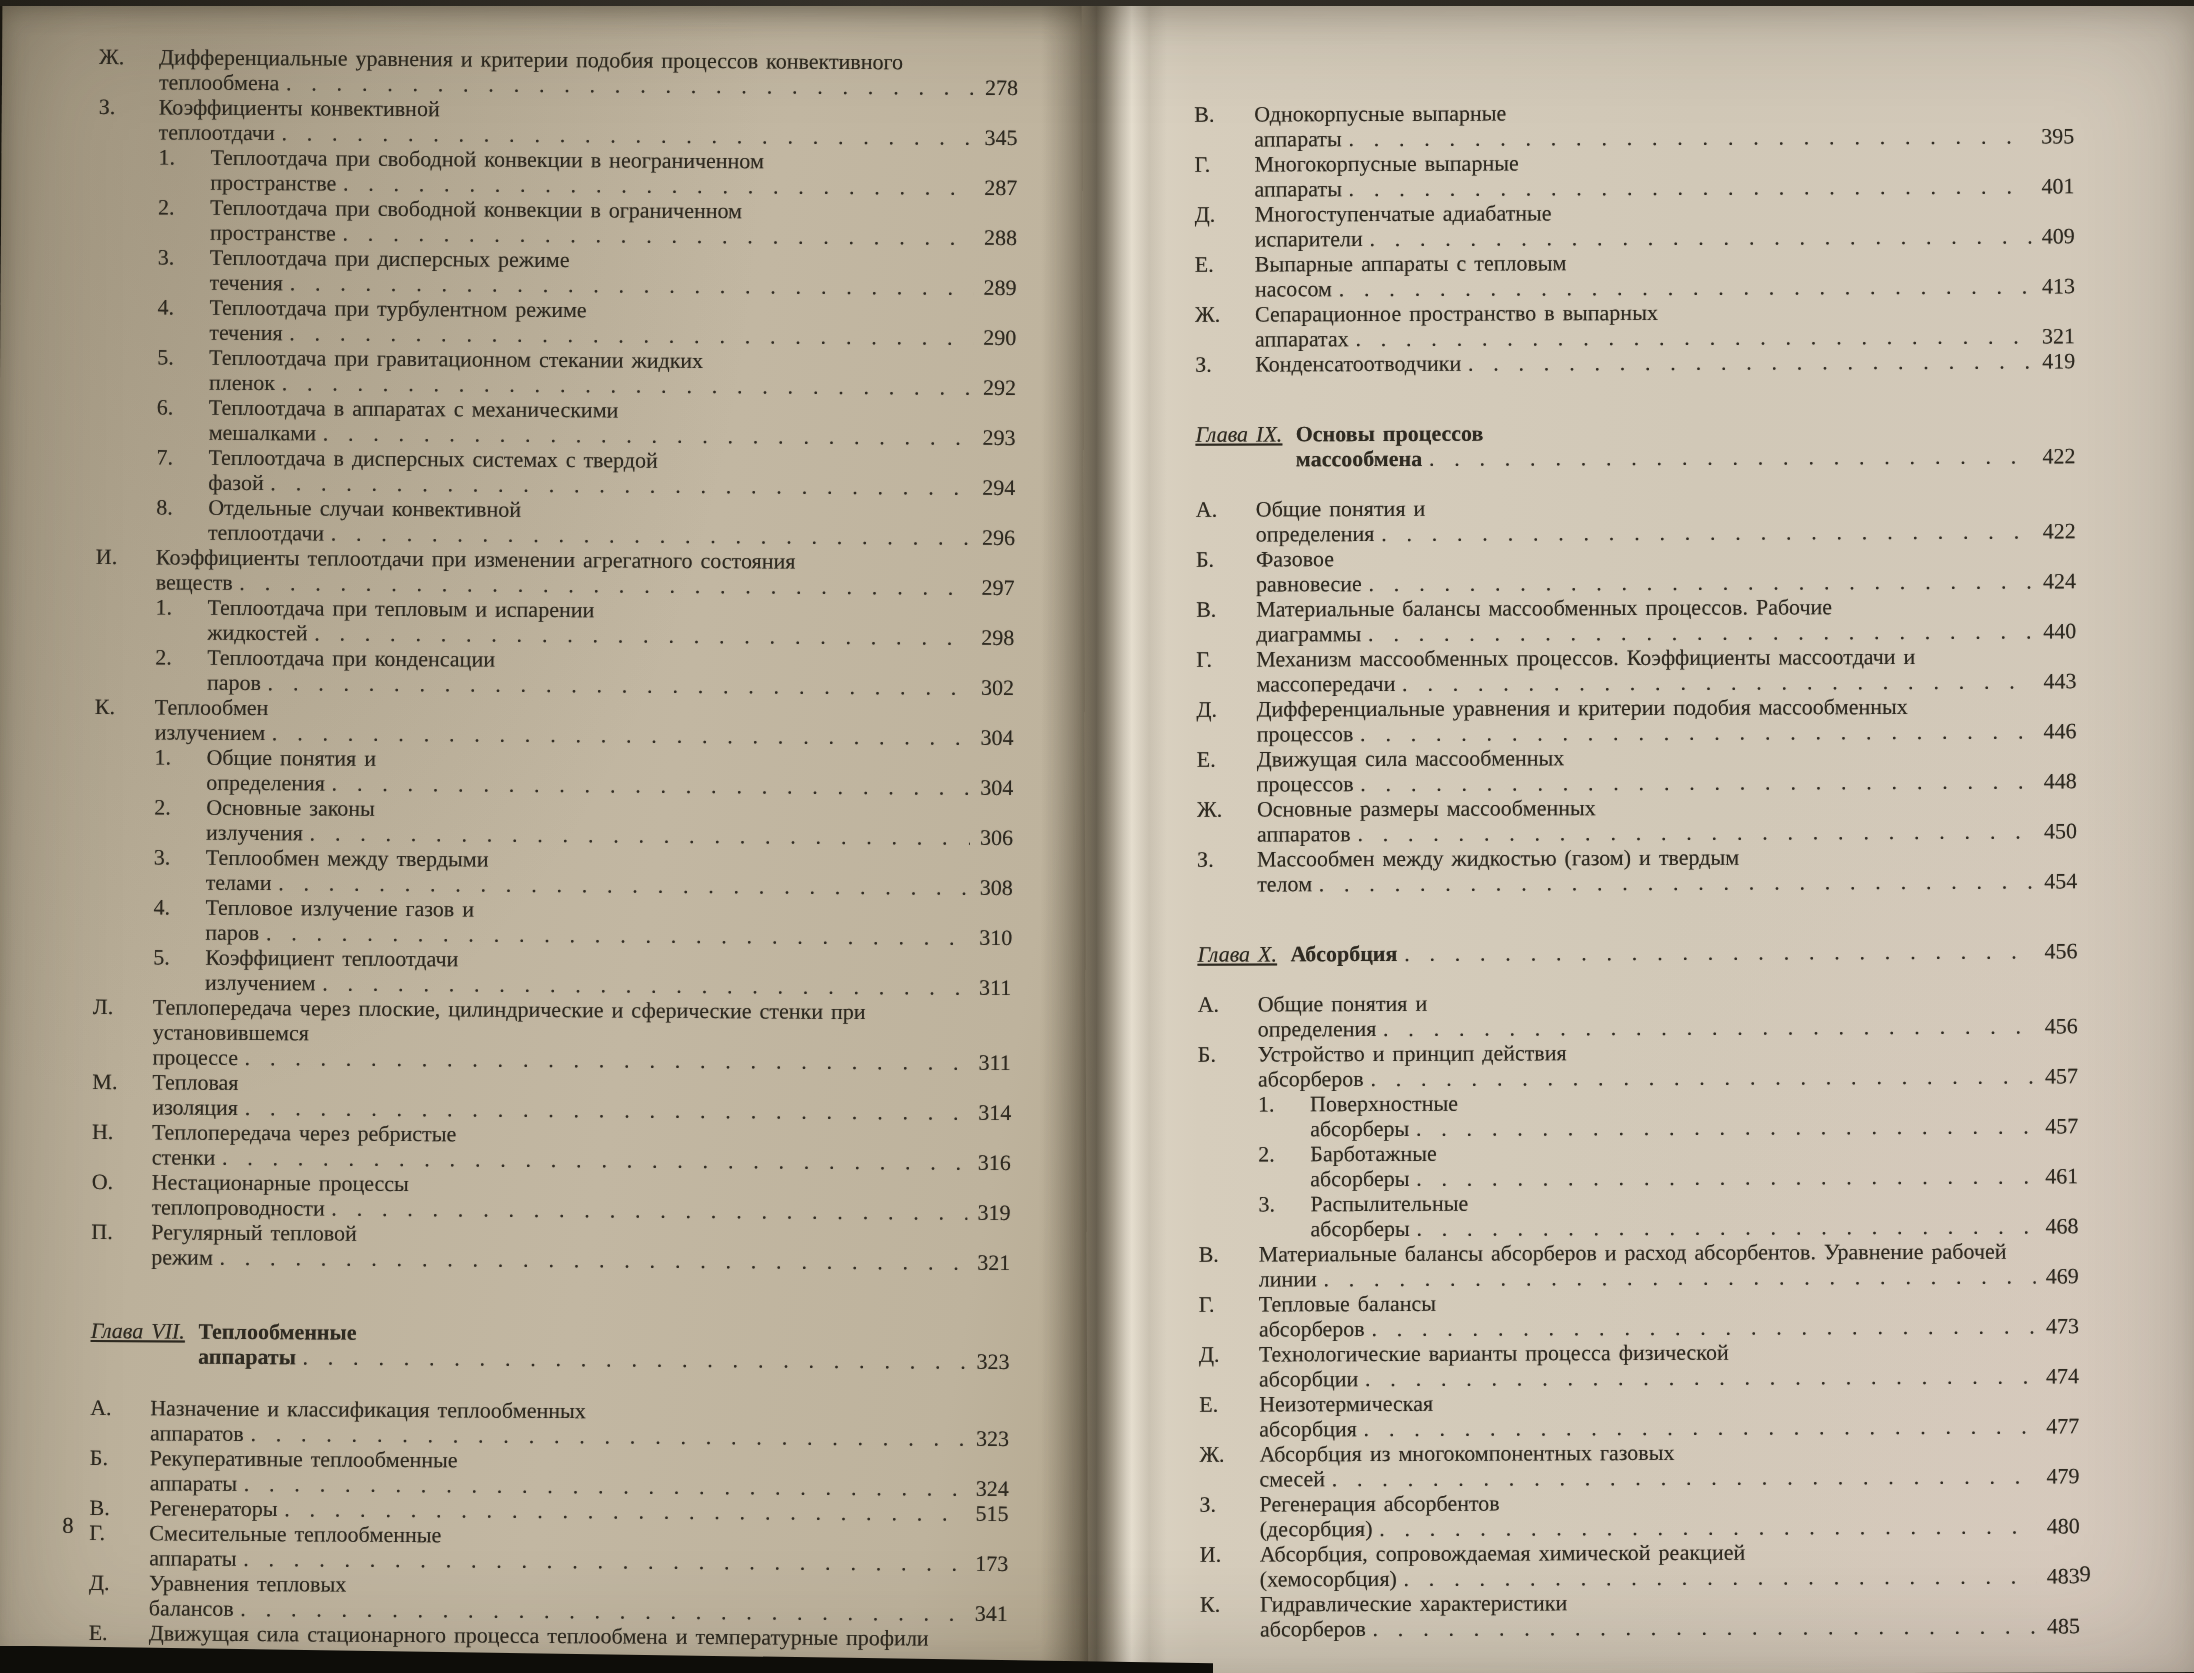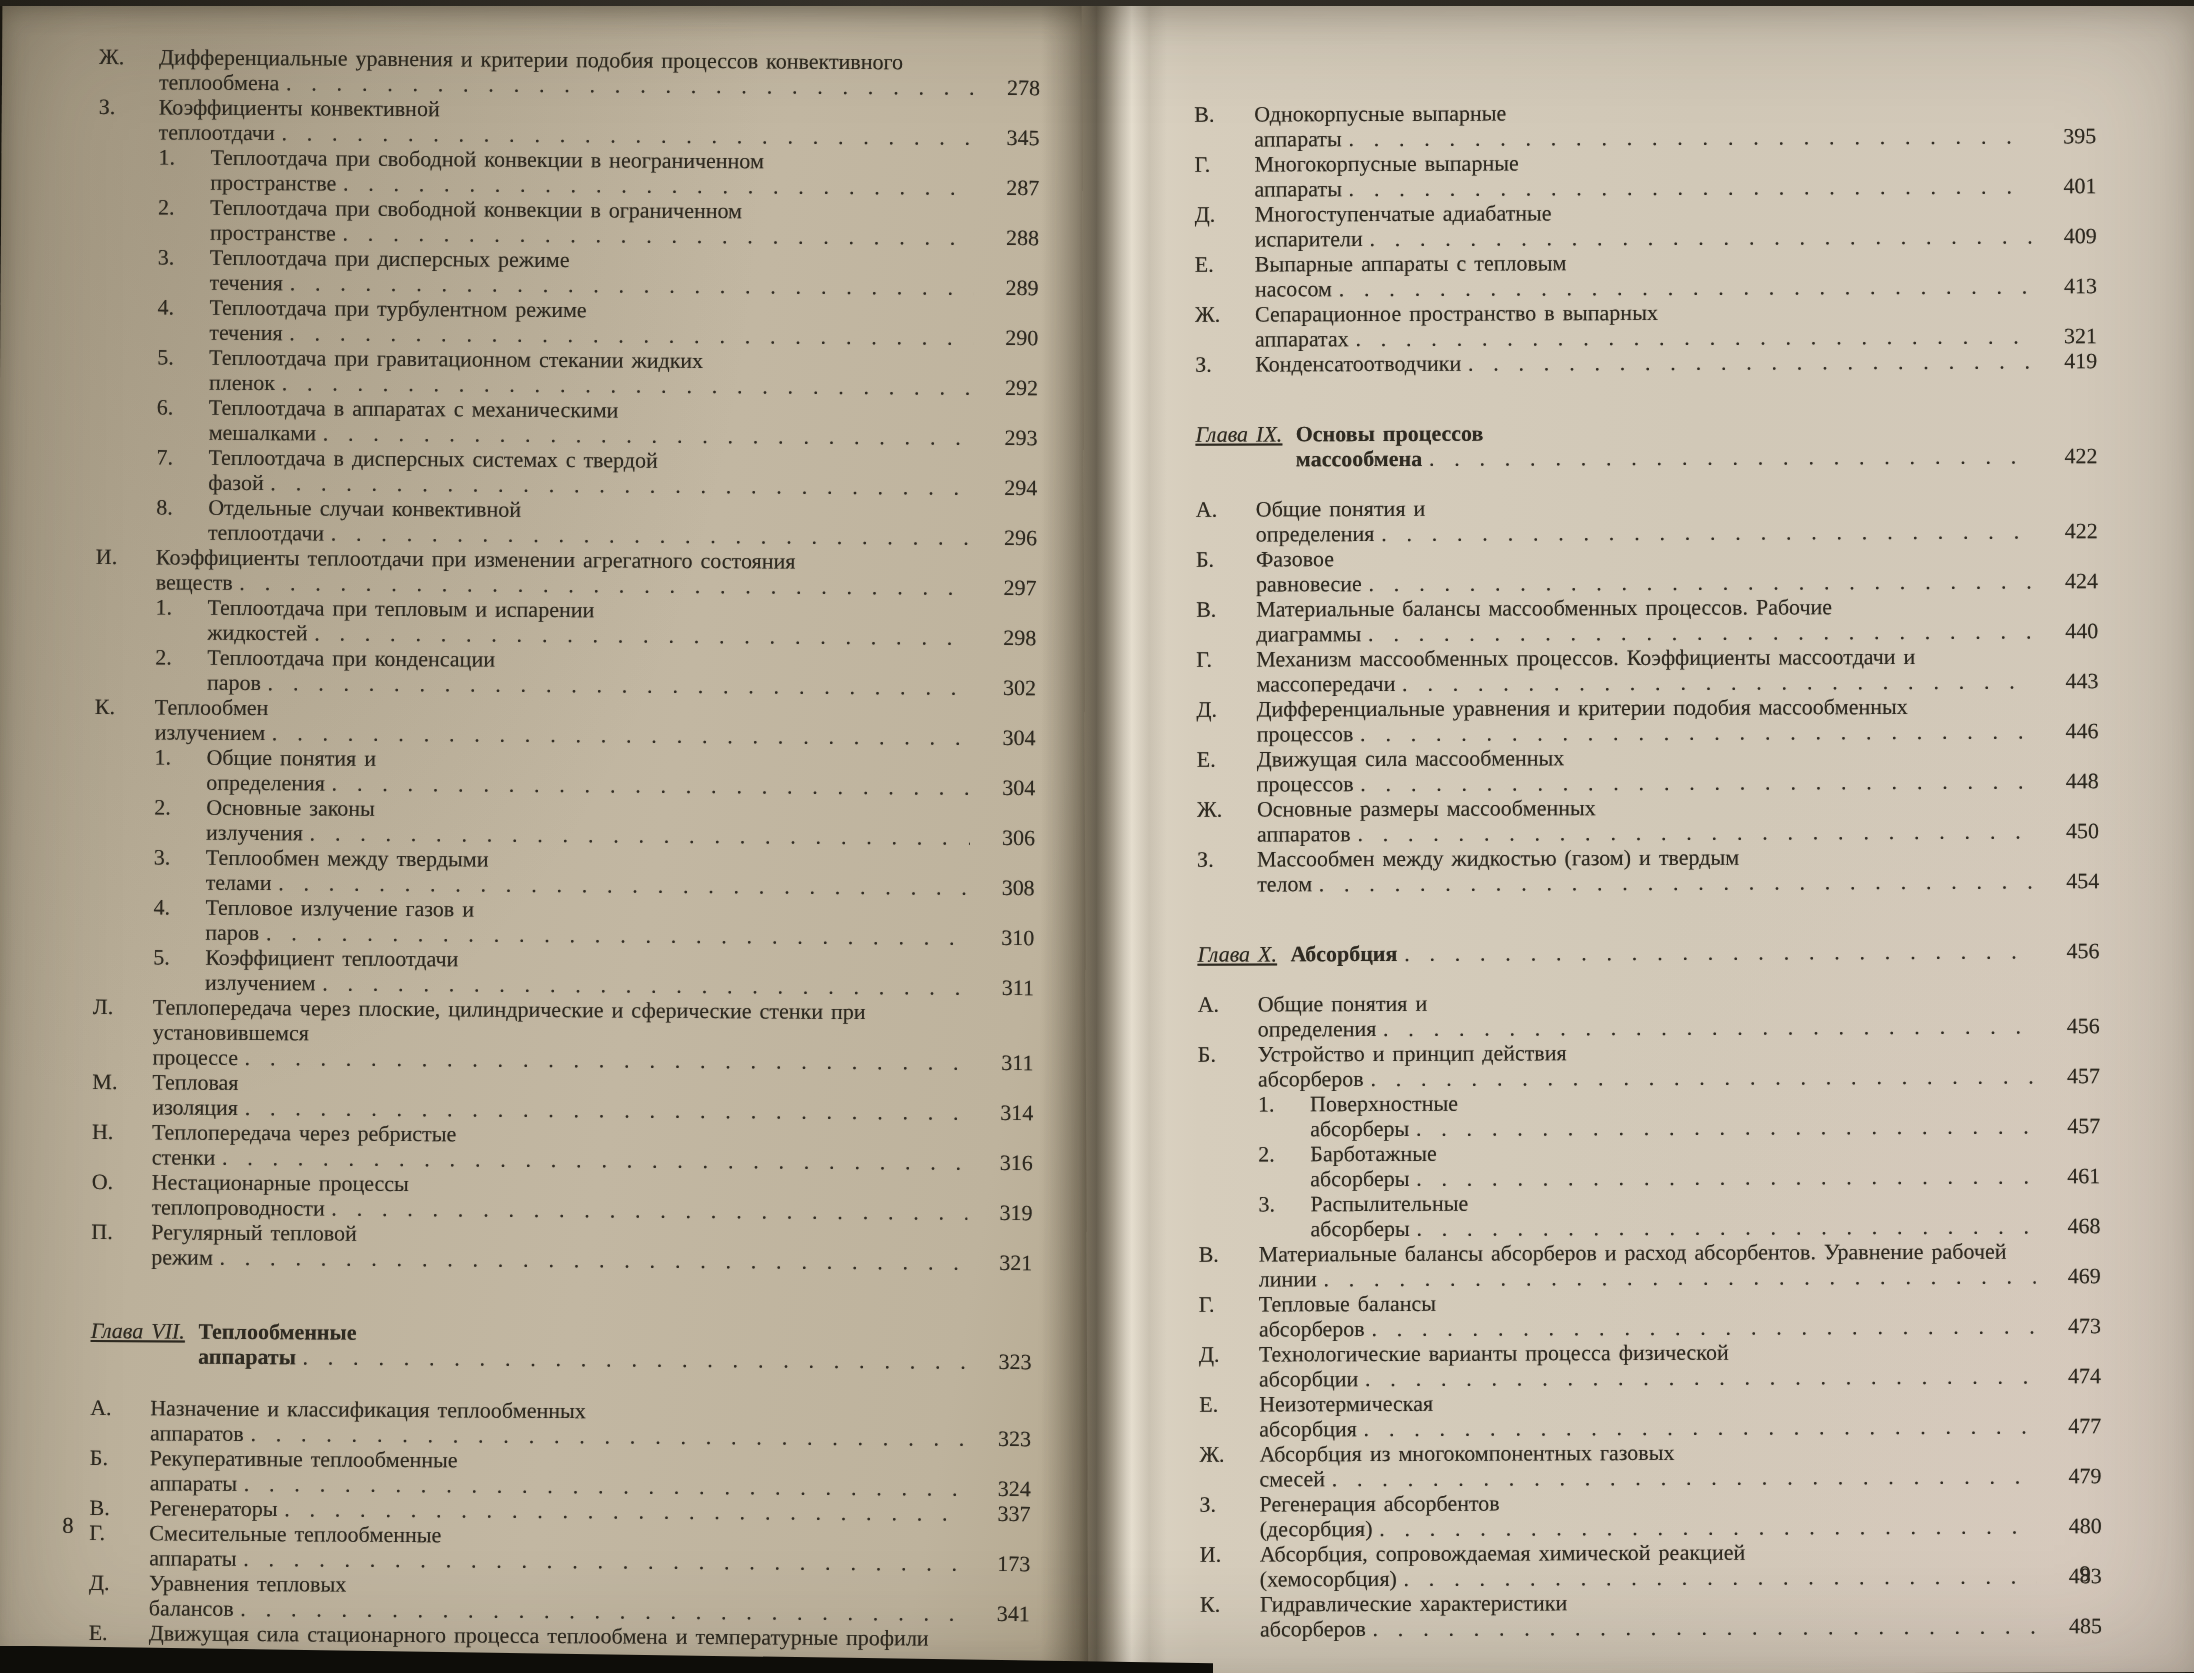--- a/index.html
+++ b/index.html
@@ -86,21 +86,20 @@
   .dots {
     display: inline;
     white-space: nowrap;
     letter-spacing: 5.9px;
     padding-left: 6.7px;
     color: #332e25;
   }
   .pnum {
     flex: 0 0 auto;
     min-width: 55px;
-    text-align: right;
     padding-left: 10px;
   }
   .chapter { margin-top: 49px; margin-bottom: 27px; }
   .page-right .chapter { margin-top: 45px; margin-bottom: 25px; }
   .chapter .lab { flex: 0 0 auto; width: auto; font-style: italic; padding-right: 13.4px; text-decoration: underline; }
   .chapter .tit { font-weight: bold; text-align: center; }
 
   .folio {
     position: absolute;
     font-size: 22.6px;
@@ -253,21 +252,21 @@
           <span class="pnum">323</span>
         </div>
         <div class="entry lvl1">
           <span class="lab">Б.</span>
           <span class="mid"><span class="tit">Рекуперативные теплообменные аппараты</span><span class="dots">. . . . . . . . . . . . . . . . . . . . . . . . . . . . . . . . . . . . . . . . . . . . . . . . . . . . . . . . . . . . . . . . . . . . . .</span></span>
           <span class="pnum">324</span>
         </div>
         <div class="entry lvl1">
           <span class="lab">В.</span>
           <span class="mid"><span class="tit">Регенераторы</span><span class="dots">. . . . . . . . . . . . . . . . . . . . . . . . . . . . . . . . . . . . . . . . . . . . . . . . . . . . . . . . . . . . . . . . . . . . . .</span></span>
-          <span class="pnum">337</span>
+          <span class="pnum">515</span>
         </div>
         <div class="entry lvl1">
           <span class="lab">Г.</span>
           <span class="mid"><span class="tit">Смесительные теплообменные аппараты</span><span class="dots">. . . . . . . . . . . . . . . . . . . . . . . . . . . . . . . . . . . . . . . . . . . . . . . . . . . . . . . . . . . . . . . . . . . . . .</span></span>
           <span class="pnum">173</span>
         </div>
         <div class="entry lvl1">
           <span class="lab">Д.</span>
           <span class="mid"><span class="tit">Уравнения тепловых балансов</span><span class="dots">. . . . . . . . . . . . . . . . . . . . . . . . . . . . . . . . . . . . . . . . . . . . . . . . . . . . . . . . . . . . . . . . . . . . . .</span></span>
           <span class="pnum">341</span>

